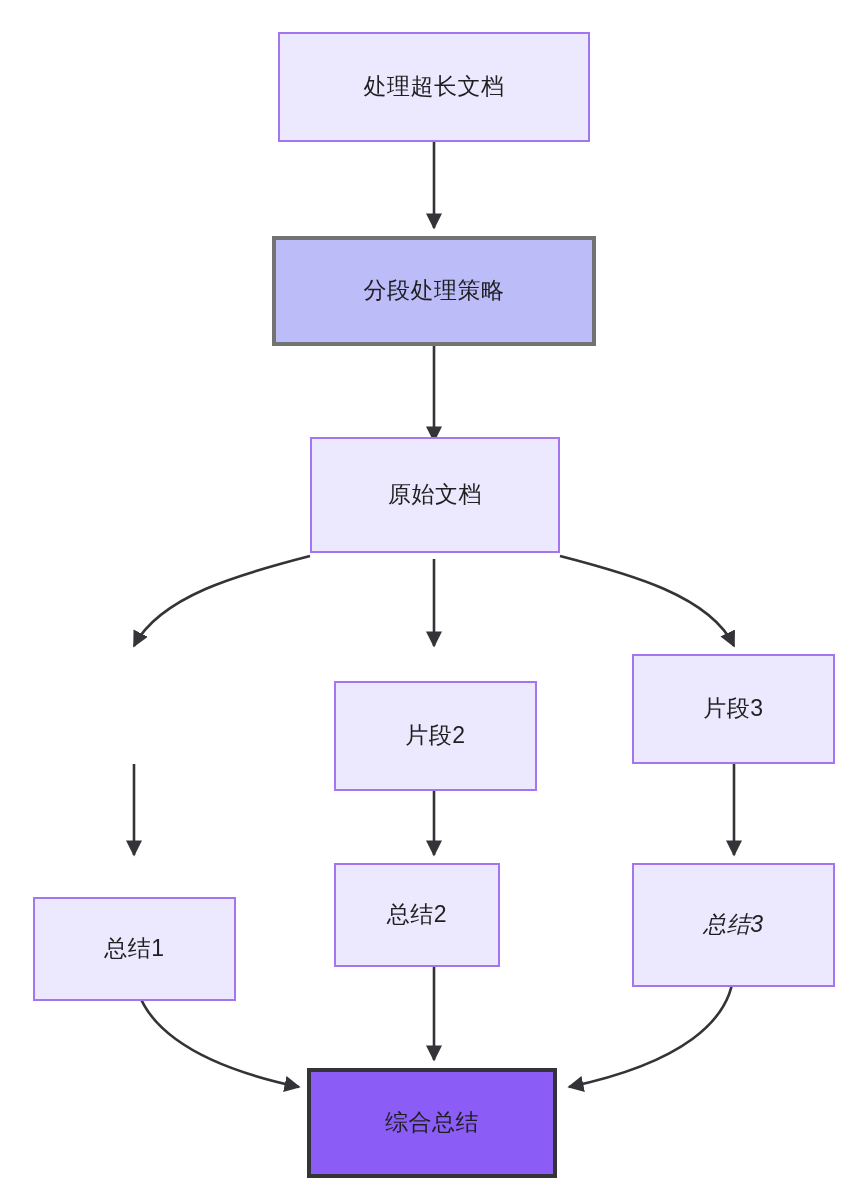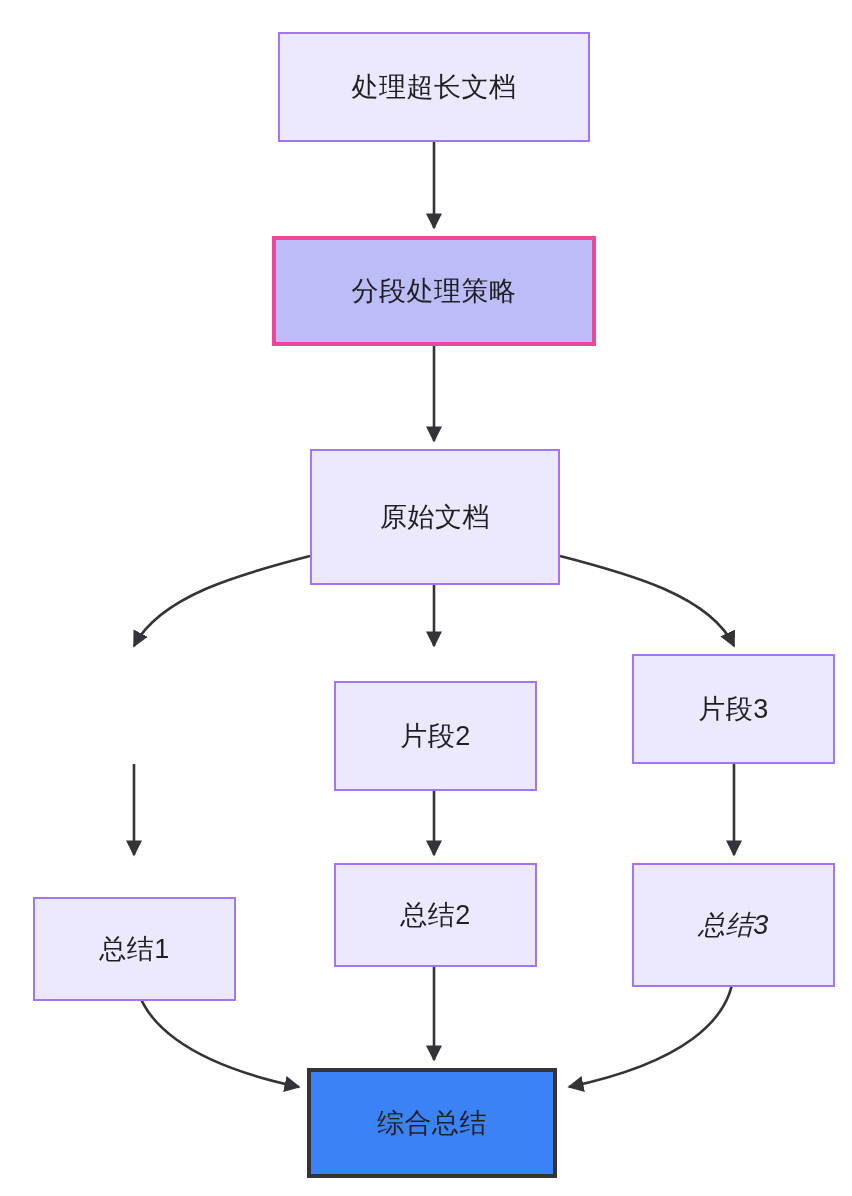--- a/index.html
+++ b/index.html
@@ -29,36 +29,36 @@
   .node {
     position: absolute;
     box-sizing: border-box;
     display: flex;
     align-items: center;
     justify-content: center;
     text-align: center;
     z-index: 2;
   }
   .node-label {
-    font-size: 27px;
+    font-size: 23px;
     line-height: 1.2;
     color: #1f1f22;
     letter-spacing: 0.5px;
     white-space: nowrap;
   }
   .node.plain {
     background: #ece8fd;
     border: 2px solid #a475f0;
   }
   .node.emphasis {
     background: #bcbcf9;
-    border: 4px solid #ec4899;
+    border: 4px solid #737373;
   }
   .node.result {
-    background: #3b82f6;
+    background: #8b5cf6;
     border: 4px solid #333338;
   }
 </style>
 </head>
 <body>
 
 <div id="canvas">
 
   <svg id="edge-layer" viewBox="0 0 852 1196" xmlns="http://www.w3.org/2000/svg">
     <defs>
@@ -86,38 +86,38 @@
   </svg>
 
   <div class="node plain" style="left:278px; top:32px; width:312px; height:110px;">
     <span class="node-label">处理超长文档</span>
   </div>
 
   <div class="node emphasis" style="left:272px; top:236px; width:324px; height:110px;">
     <span class="node-label">分段处理策略</span>
   </div>
 
-  <div class="node plain" style="left:310px; top:449px; width:250px; height:136px;">
+  <div class="node plain" style="left:310px; top:437px; width:250px; height:116px;">
     <span class="node-label">原始文档</span>
   </div>
 
 
   <div class="node plain" style="left:334px; top:681px; width:203px; height:110px;">
     <span class="node-label">片段2</span>
   </div>
 
   <div class="node plain" style="left:632px; top:654px; width:203px; height:110px;">
     <span class="node-label">片段3</span>
   </div>
 
   <div class="node plain" style="left:33px; top:897px; width:203px; height:104px;">
     <span class="node-label">总结1</span>
   </div>
 
-  <div class="node plain" style="left:334px; top:863px; width:203px; height:104px;justify-content:center;">
+  <div class="node plain" style="left:334px; top:863px; width:166px; height:104px;justify-content:center;">
     <span class="node-label">总结2</span>
   </div>
 
   <div class="node plain" style="left:632px; top:863px; width:203px; height:124px;font-style:italic;">
     <span class="node-label">总结3</span>
   </div>
 
   <div class="node result" style="left:307px; top:1068px; width:250px; height:110px;">
     <span class="node-label">综合总结</span>
   </div>

